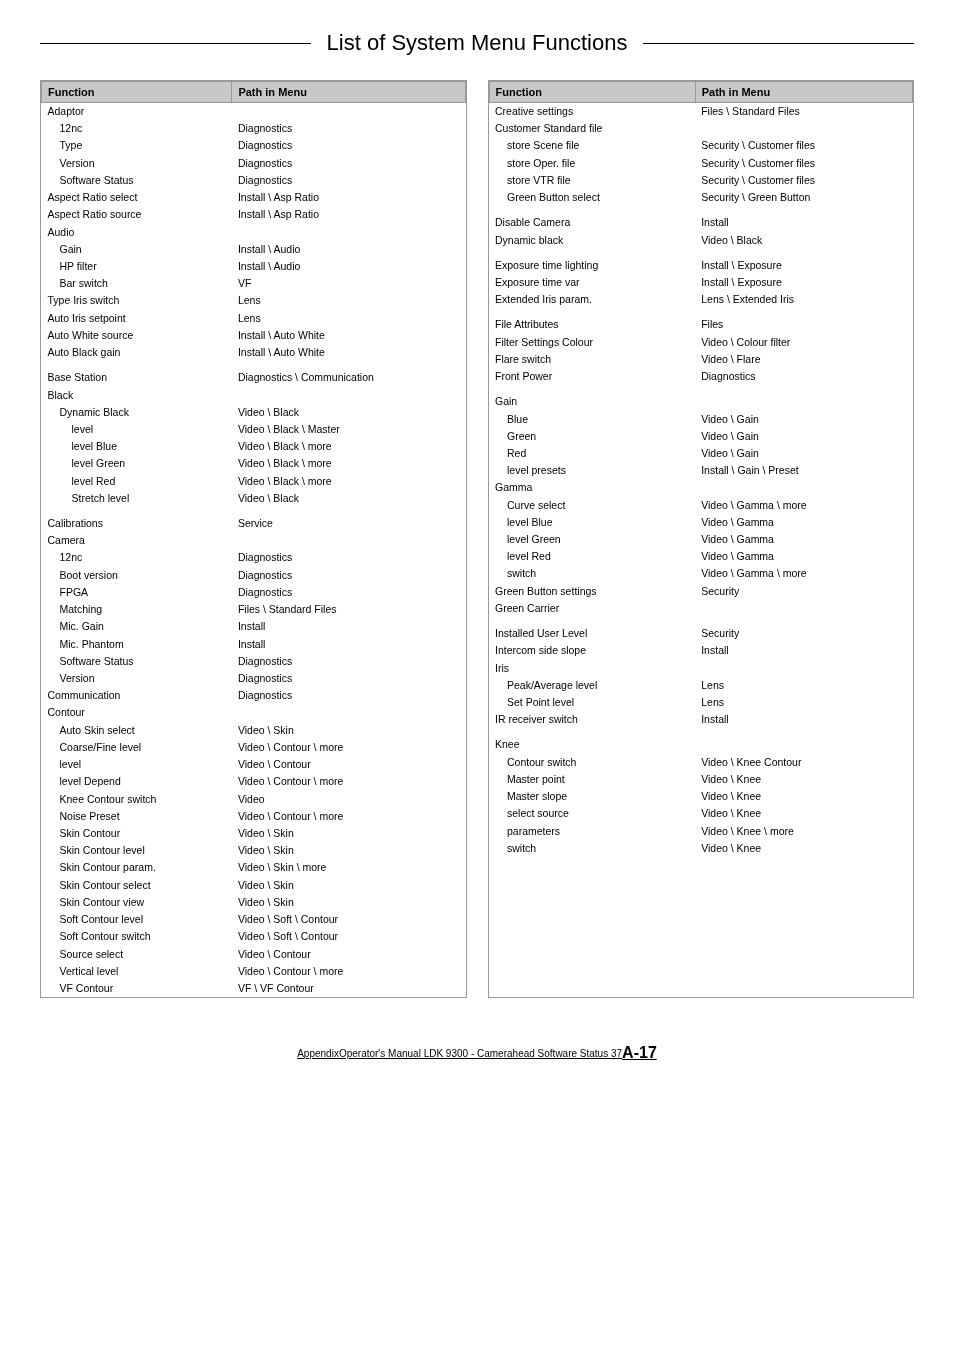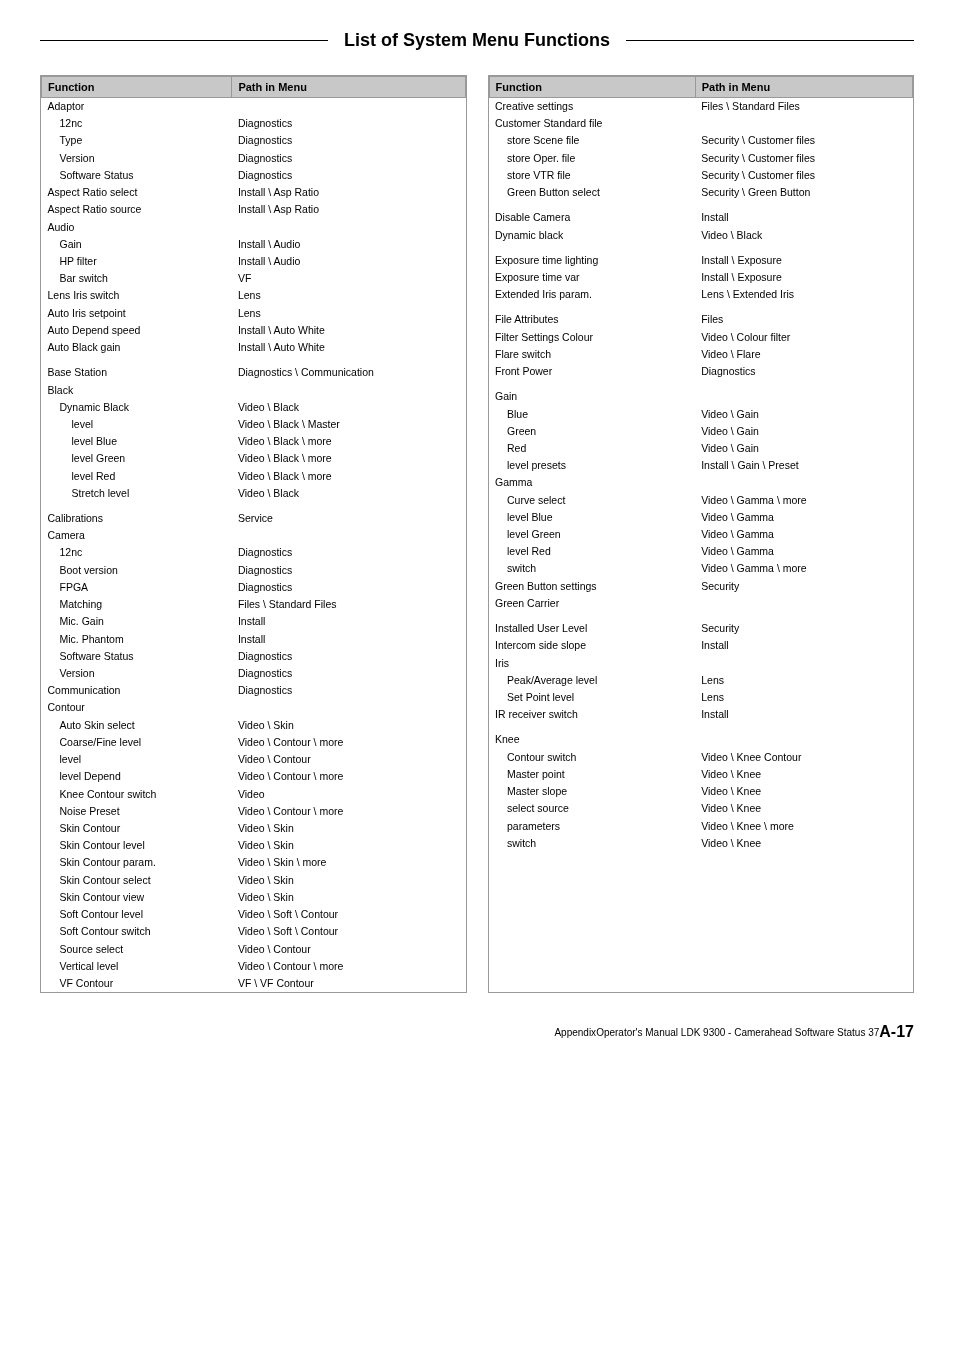--- a/index.html
+++ b/index.html
@@ -17,22 +17,22 @@
       display: flex;
       align-items: center;
       margin-bottom: 24px;
     }
     .page-title-line {
       flex: 1;
       height: 1px;
       background: #000;
     }
     .page-title {
-      font-size: 18px;
-      font-weight: bold;
+      font-size: 22px;
+      font-weight: normal;
       padding: 0 16px;
       white-space: nowrap;
     }
 
     .tables-wrapper {
       display: flex;
       gap: 21px;
     }
 
     .table-section {
@@ -61,24 +61,25 @@
       line-height: 1.45;
     }
 
     .indent1 { padding-left: 18px !important; }
     .indent2 { padding-left: 30px !important; }
 
     .spacer-row td { height: 8px; }
 
     .footer {
       display: flex;
-      justify-content: flex-end;
+      justify-content: center;
       align-items: center;
-      margin-top: 30px;
+      margin-top: 46px;
       font-size: 10px;
+      text-decoration: underline;
     }
     .footer-right {
       font-weight: bold;
       font-size: 16px;
     }
   </style>
 </head>
 <body>
 
 <div class="page-title-area">
@@ -136,29 +137,29 @@
           </tr>
           <tr>
             <td class="indent1">HP filter</td>
             <td>Install \ Audio</td>
           </tr>
           <tr>
             <td class="indent1">Bar switch</td>
             <td>VF</td>
           </tr>
           <tr>
-            <td>Lens Iris switch</td>
+            <td>Type Iris switch</td>
             <td>Lens</td>
           </tr>
           <tr>
             <td>Auto Iris setpoint</td>
             <td>Lens</td>
           </tr>
           <tr>
-            <td>Auto Depend speed</td>
+            <td>Auto White source</td>
             <td>Install \ Auto White</td>
           </tr>
           <tr>
             <td>Auto Black gain</td>
             <td>Install \ Auto White</td>
           </tr>
           <tr class="spacer-row">
             <td colspan="2"></td>
           </tr>
           <tr>

